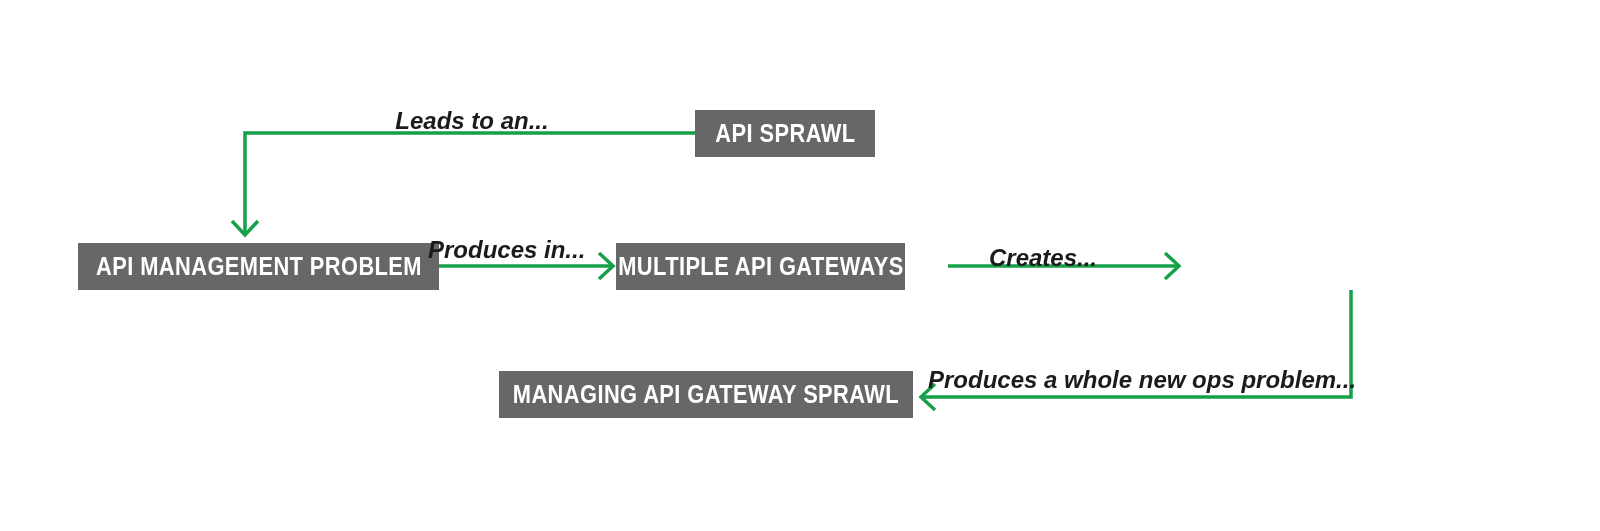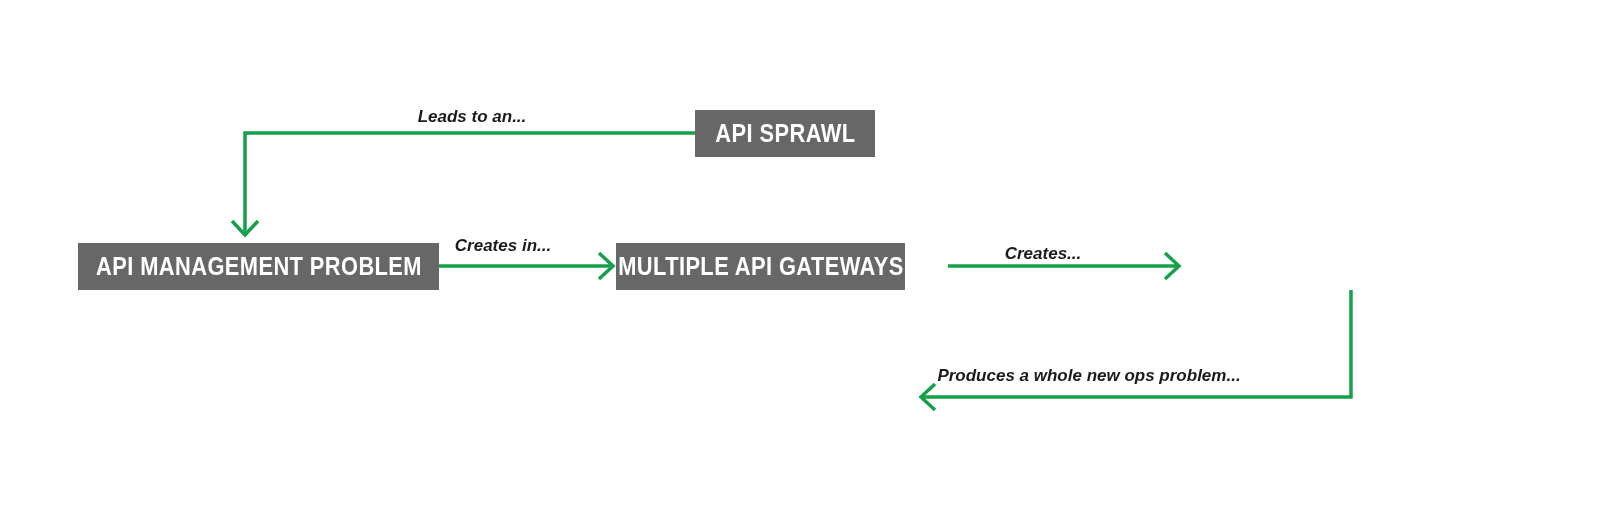--- a/index.html
+++ b/index.html
@@ -46,21 +46,21 @@
     letter-spacing: 0.5px;
     transform: scaleX(0.84);
     transform-origin: center center;
     text-transform: uppercase;
   }
   .edge-label {
     position: absolute;
     color: var(--label-text);
     font-weight: bold;
     font-style: italic;
-    font-size: 17px;
+    font-size: 24px;
     text-align: center;
     white-space: nowrap;
   }
   
   .n-api-sprawl            { left: 695px;  top: 110px; width: 180px; }
   .n-api-mgmt-problem      { left: 78px;   top: 243px; width: 361px; }
   .n-multiple-gateways     { left: 616px;  top: 243px; width: 289px; justify-content: center; }
   .n-gateway-sprawl        { left: 1183px; top: 243px; width: 337px; }
   .n-managing-sprawl       { left: 499px;  top: 371px; width: 414px; }
   
@@ -103,22 +103,25 @@
 
   <div class="node n-api-mgmt-problem">
     <span class="box-label">API MANAGEMENT PROBLEM</span>
   </div>
 
   <div class="node n-multiple-gateways">
     <span class="box-label">MULTIPLE API GATEWAYS</span>
   </div>
 
 
+  <div class="node n-managing-sprawl">
+    <span class="box-label">MANAGING API GATEWAY SPRAWL</span>
+  </div>
 
   <div class="edge-label l-leads-to">Leads to an...</div>
 
-  <div class="edge-label l-results-in">Creates in...</div>
+  <div class="edge-label l-results-in">Produces in...</div>
 
   <div class="edge-label l-creates">Creates...</div>
 
   <div class="edge-label l-produces">Produces a whole new ops problem...</div>
 
 </div>
 
 </body></html>

